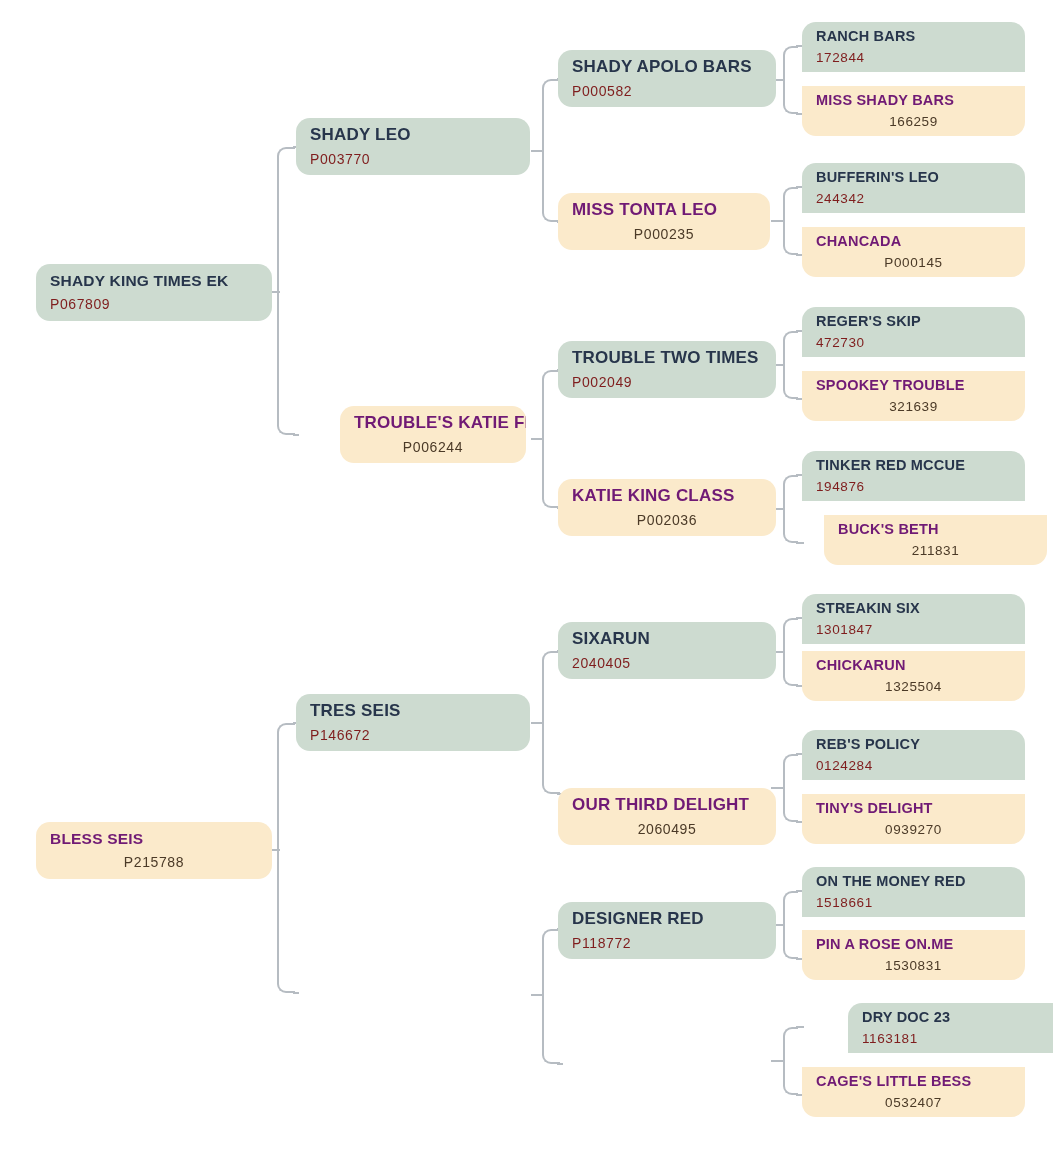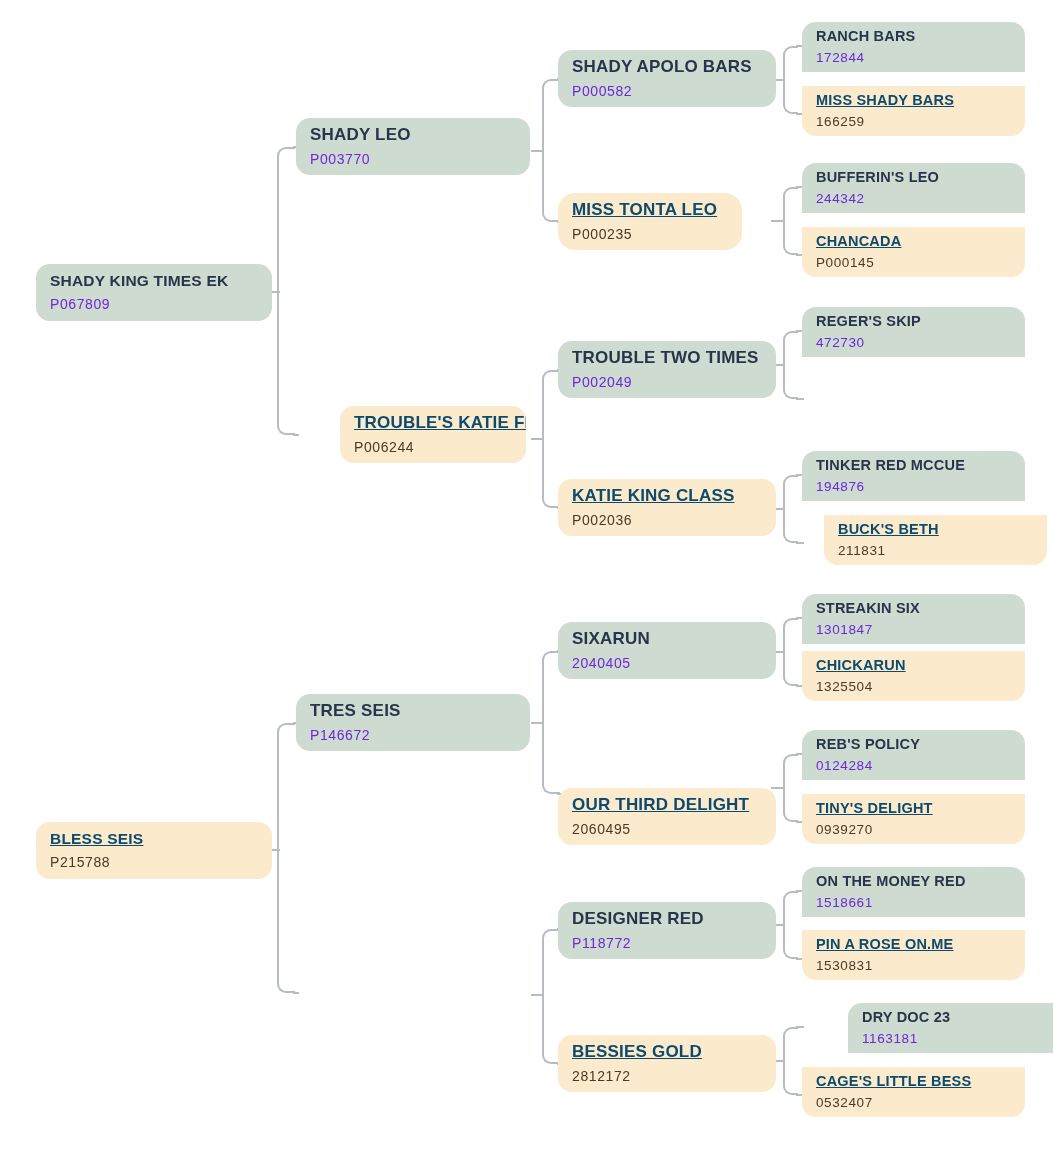--- a/index.html
+++ b/index.html
@@ -40,26 +40,26 @@
     font-weight: normal;
     letter-spacing: 0.6px;
     line-height: 1.15;
     margin-top: 6px;
     white-space: nowrap;
   }
 
   
   .sire { background: #cddbd0; }
   .sire .nm { color: #27354b; }
-  .sire .id { color: #6d28d9; }
+  .sire .id { color: #7f1d1d; }
 
   
   .dam { background: #fbeacb; }
-  .dam .nm { color: #0c4a6e; text-decoration: underline; }
-  .dam .id { color: #4b3a27; }
+  .dam .nm { color: #701a75; }
+  .dam .id { color: #4b3a27; text-align: center; }
 
   
   .g4top {
     border-radius: 14px 14px 0 0;
   }
   .g4bot {
     border-radius: 0 0 14px 14px;
   }
   .g4 .nm { font-size: 14.5px; }
   .g4 .id { font-size: 13.5px; margin-top: 5px; }
@@ -142,21 +142,21 @@
   </div>
   <div class="node dam" style="left:296px; top:406px; width:186px; height:57px;margin-left:44px;">
     <div class="nm">TROUBLE'S KATIE FF</div>
     <div class="id">P006244</div>
   </div>
 
   <div class="node sire" style="left:558px; top:50px; width:218px; height:57px;">
     <div class="nm">SHADY APOLO BARS</div>
     <div class="id">P000582</div>
   </div>
-  <div class="node dam" style="left:558px; top:193px; width:184px; height:57px;border-radius:17px;">
+  <div class="node dam" style="left:558px; top:193px; width:212px; height:57px;">
     <div class="nm">MISS TONTA LEO</div>
     <div class="id">P000235</div>
   </div>
   <div class="node sire" style="left:558px; top:341px; width:218px; height:57px;">
     <div class="nm">TROUBLE TWO TIMES</div>
     <div class="id">P002049</div>
   </div>
   <div class="node dam" style="left:558px; top:479px; width:218px; height:57px;">
     <div class="nm">KATIE KING CLASS</div>
     <div class="id">P002036</div>
@@ -176,20 +176,24 @@
     <div class="id">244342</div>
   </div>
   <div class="node dam g4 g4bot" style="left:802px; top:227px; width:223px; height:50px;">
     <div class="nm">CHANCADA</div>
     <div class="id">P000145</div>
   </div>
 
   <div class="node sire g4 g4top" style="left:802px; top:307px; width:223px; height:50px;">
     <div class="nm">REGER'S SKIP</div>
     <div class="id">472730</div>
+  </div>
+  <div class="node dam g4 g4bot" style="left:802px; top:371px; width:223px; height:50px;">
+    <div class="nm">SPOOKEY TROUBLE</div>
+    <div class="id">321639</div>
   </div>
 
   <div class="node sire g4 g4top" style="left:802px; top:451px; width:223px; height:50px;">
     <div class="nm">TINKER RED MCCUE</div>
     <div class="id">194876</div>
   </div>
   <div class="node dam g4 g4bot" style="left:802px; top:515px; width:223px; height:50px;margin-left:22px;">
     <div class="nm">BUCK'S BETH</div>
     <div class="id">211831</div>
   </div>
@@ -244,24 +248,20 @@
     <div class="id">2040405</div>
   </div>
   <div class="node dam" style="left:558px; top:788px; width:218px; height:57px;">
     <div class="nm">OUR THIRD DELIGHT</div>
     <div class="id">2060495</div>
   </div>
   <div class="node sire" style="left:558px; top:902px; width:218px; height:57px;">
     <div class="nm">DESIGNER RED</div>
     <div class="id">P118772</div>
   </div>
-  <div class="node dam" style="left:558px; top:1035px; width:218px; height:57px;">
-    <div class="nm">BESSIES GOLD</div>
-    <div class="id">2812172</div>
-  </div>
 
   <div class="node sire g4 g4top" style="left:802px; top:594px; width:223px; height:50px;">
     <div class="nm">STREAKIN SIX</div>
     <div class="id">1301847</div>
   </div>
   <div class="node dam g4 g4bot" style="left:802px; top:651px; width:223px; height:50px;">
     <div class="nm">CHICKARUN</div>
     <div class="id">1325504</div>
   </div>
 

